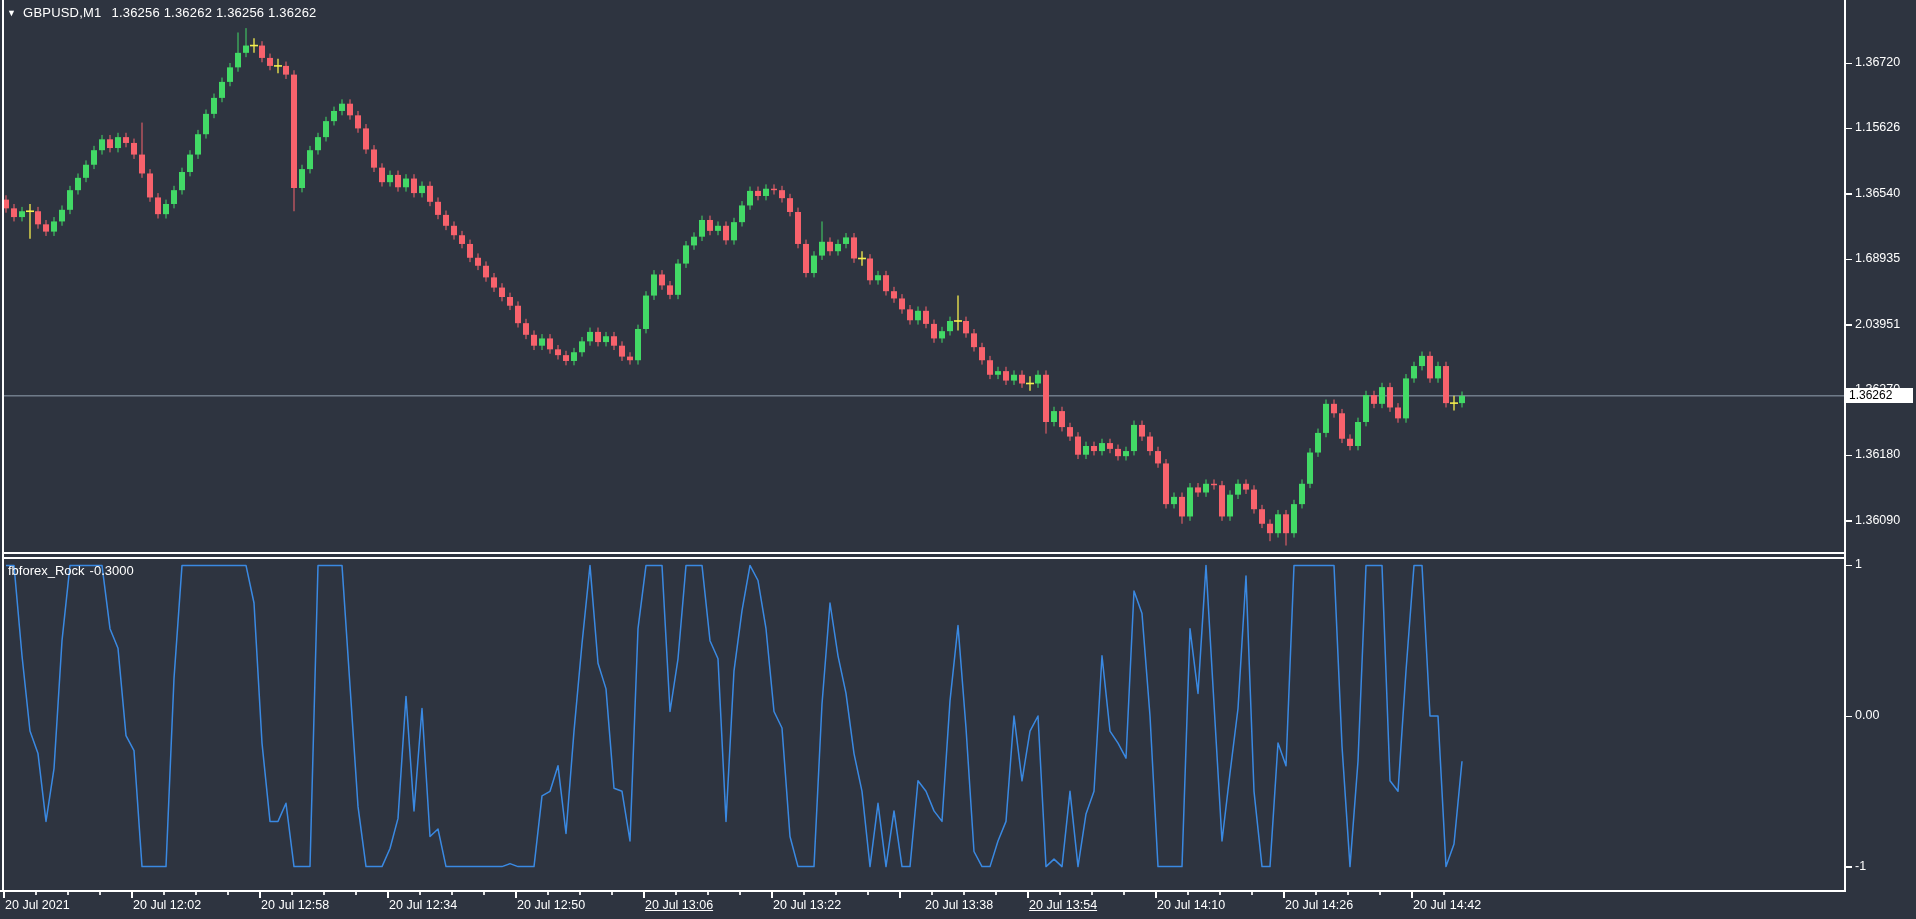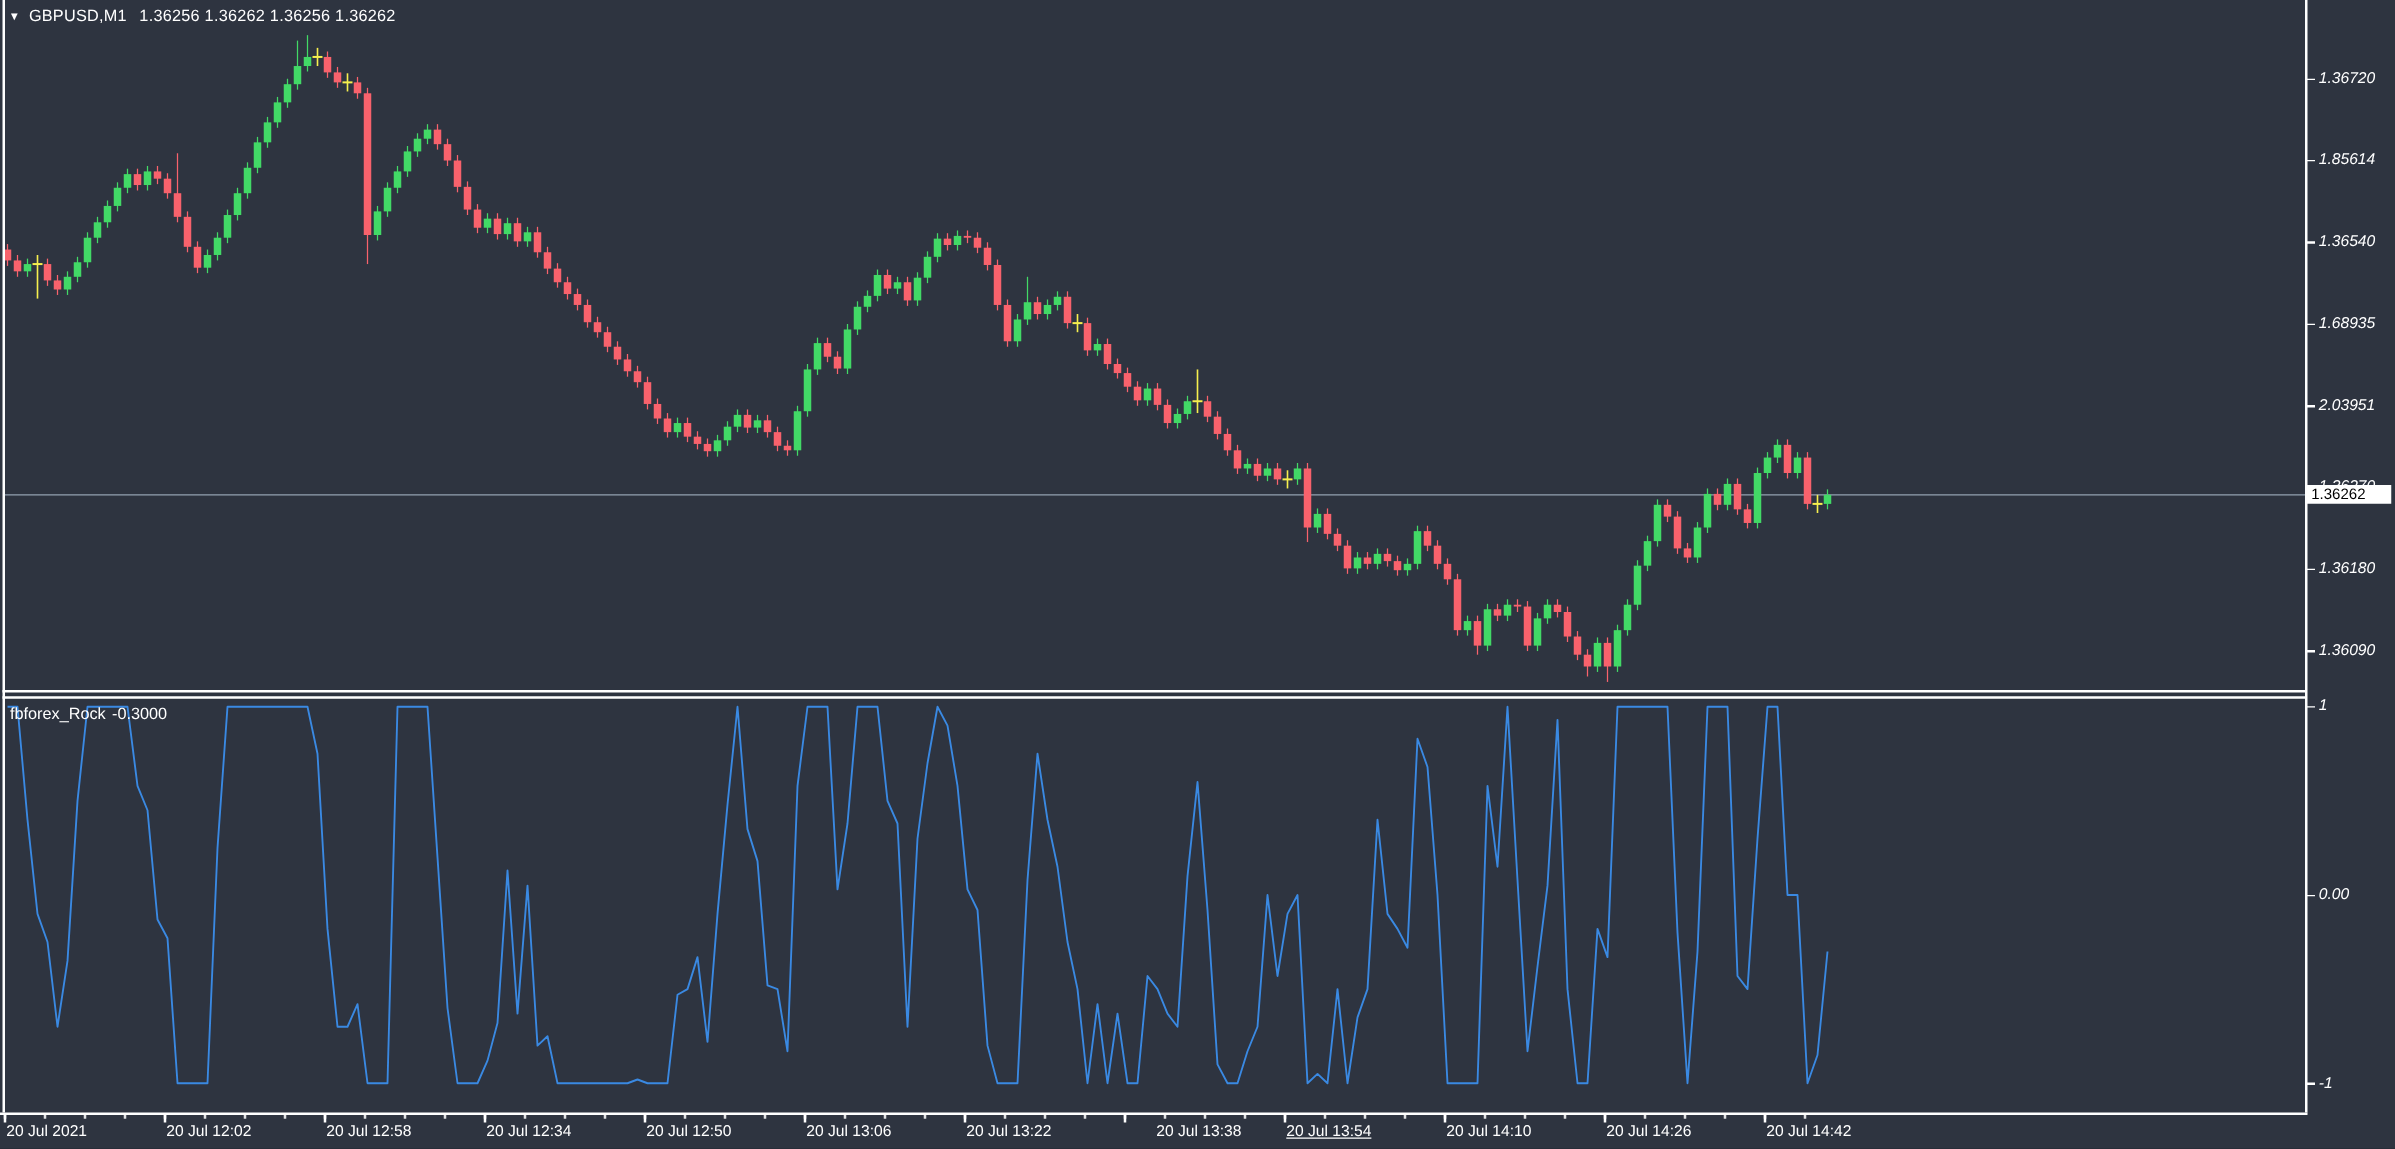--- a/index.html
+++ b/index.html
@@ -27,21 +27,21 @@
   }
   .title .tri{font-size:9px;vertical-align:1px;margin-right:7px;cursor:pointer;}
   .title .ohlc{margin-left:10px;}
   .ind-label{
     position:absolute;left:8px;top:563px;color:var(--text);
     font-size:13px;white-space:nowrap;z-index:5;
   }
   .ind-label .val{margin-left:5px;}
   #right-scale{position:absolute;left:1844px;top:0;width:72px;height:892px;z-index:4;}
   .sc-tick{position:absolute;left:1px;width:7px;height:1.5px;background:var(--border);}
-  .sc-label{position:absolute;left:11px;color:var(--text);font-size:12.5px;white-space:nowrap;font-style:italic;}
+  .sc-label{position:absolute;left:11px;color:var(--text);font-size:12.5px;white-space:nowrap;}
   #time-scale{position:absolute;left:0;top:892px;width:1916px;height:27px;z-index:4;}
   .t-tick{position:absolute;top:0;width:1.5px;height:6px;background:var(--border);}
   .t-tick.minor{height:3px;opacity:.85;}
   .t-label{position:absolute;top:6px;color:var(--text);font-size:12.5px;white-space:nowrap;}
   #bid-badge{
     position:absolute;left:1845px;width:64px;height:15px;z-index:6;
     background:var(--badge_bg);color:var(--badge_text);
     font-size:12px;line-height:15px;padding-left:4px;
   }
 </style>
@@ -432,21 +432,21 @@
   </div>
 
   <div class="ind-label">
     <span>fbforex_Rock</span><span class="val">-0.3000</span>
   </div>
 
   <div id="right-scale">
       <div class="sc-tick" style="top: 62.5px;"></div>
       <div class="sc-label" style="top: 55px;">1.36720</div>
       <div class="sc-tick" style="top: 127.907px;"></div>
-      <div class="sc-label" style="top: 120.407px;">1.85614</div>
+      <div class="sc-label" style="top: 120.407px;">1.15626</div>
       <div class="sc-tick" style="top: 193.313px;"></div>
       <div class="sc-label" style="top: 185.813px;">1.36540</div>
       <div class="sc-tick" style="top: 258.72px;"></div>
       <div class="sc-label" style="top: 251.22px;">1.68935</div>
       <div class="sc-tick" style="top: 324.126px;"></div>
       <div class="sc-label" style="top: 316.626px;">2.03951</div>
       <div class="sc-tick" style="top: 389.533px;"></div>
       <div class="sc-label" style="top: 382.033px;">1.36270</div>
       <div class="sc-tick" style="top: 454.94px;"></div>
       <div class="sc-label" style="top: 447.44px;">1.36180</div>
@@ -511,21 +511,21 @@
       <div class="t-label" style="left: 5px;">20 Jul 2021</div>
       <div class="t-tick" style="left: 131px;"></div>
       <div class="t-label" style="left: 133px;">20 Jul 12:02</div>
       <div class="t-tick" style="left: 259px;"></div>
       <div class="t-label" style="left: 261px;">20 Jul 12:58</div>
       <div class="t-tick" style="left: 387px;"></div>
       <div class="t-label" style="left: 389px;">20 Jul 12:34</div>
       <div class="t-tick" style="left: 515px;"></div>
       <div class="t-label" style="left: 517px;">20 Jul 12:50</div>
       <div class="t-tick" style="left: 643px;"></div>
-      <div class="t-label" style="left: 645px;">20 Jul 13:06</div>
+      <div class="t-label" style="left: 645px; text-decoration: underline;">20 Jul 13:06</div>
       <div class="t-tick" style="left: 771px;"></div>
       <div class="t-label" style="left: 773px;">20 Jul 13:22</div>
       <div class="t-tick" style="left: 899px;"></div>
       <div class="t-label" style="left: 925px;">20 Jul 13:38</div>
       <div class="t-tick" style="left: 1027px;"></div>
       <div class="t-label" style="left: 1029px; text-decoration: underline;">20 Jul 13:54</div>
       <div class="t-tick" style="left: 1155px;"></div>
       <div class="t-label" style="left: 1157px;">20 Jul 14:10</div>
       <div class="t-tick" style="left: 1283px;"></div>
       <div class="t-label" style="left: 1285px;">20 Jul 14:26</div>

